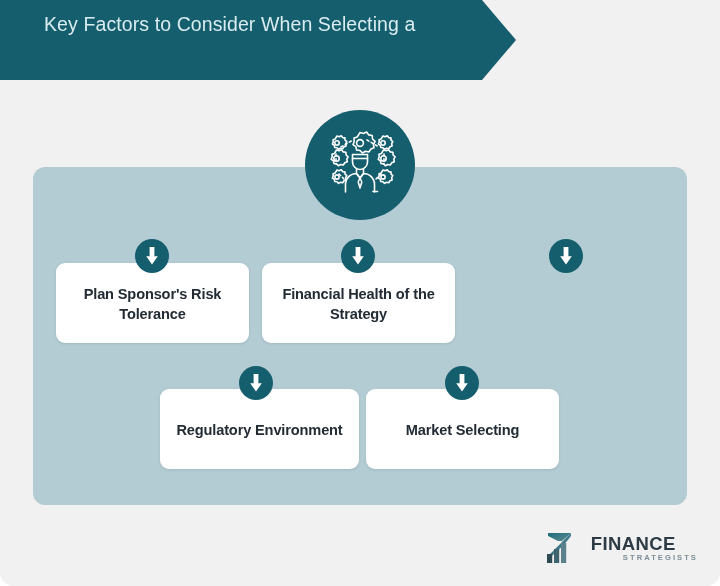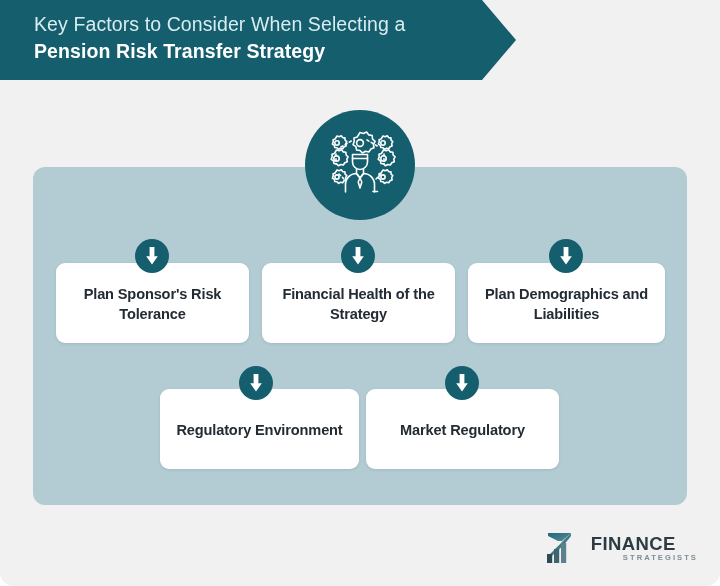--- a/index.html
+++ b/index.html
@@ -23,21 +23,21 @@
 
   
   .banner {
     position: absolute;
     top: 0; left: 0;
     width: 516px;
     height: 80px;
     background: #155e6e;
     -webkit-clip-path: polygon(0 0, 482px 0, 516px 40px, 482px 80px, 0 80px);
     clip-path: polygon(0 0, 482px 0, 516px 40px, 482px 80px, 0 80px);
-    padding: 11px 0 0 34px;
+    padding: 11px 0 0 44px;
   }
   .banner-line1 {
     font-size: 19.5px;
     line-height: 27px;
     font-weight: 400;
     color: #d9ecef;
     letter-spacing: .1px;
     white-space: nowrap;
   }
   .banner-line2 {
@@ -147,21 +147,20 @@
     padding-left: 32px;
   }
 </style>
 </head>
 <body>
 
 <div id="page">
 
   <div class="banner">
     <div class="banner-line1">Key Factors to Consider When Selecting a</div>
-    <div class="banner-line2">Pension Risk Transfer Strategy</div>
   </div>
 
   <div class="panel"></div>
 
   <div class="hero-icon">
     <span>
       <svg viewBox="0 0 74 70" fill="none" stroke="#ffffff" stroke-width="1.6" stroke-linecap="round" stroke-linejoin="round">
 
         <path d="M18 17 L30 10" stroke-dasharray="2.2 2.6"></path>
         <path d="M44 10 L56 17" stroke-dasharray="2.2 2.6"></path>
@@ -231,40 +230,37 @@
 
   <div class="card" id="card-1">
     <div class="card-label">Financial Health of the Strategy</div>
   </div>
   <div class="card-arrow" id="arrow-1">
     <svg viewBox="0 0 16 18" fill="#ffffff">
         <path d="M5.6 0h4.8v9.2h3.4L8 17.4 2.2 9.2h3.4z"></path>
       </svg>
   </div>
 
-  <div class="card" id="card-2">
-    <div class="card-label">Plan Demographics and Liabilities</div>
-  </div>
   <div class="card-arrow" id="arrow-2">
     <svg viewBox="0 0 16 18" fill="#ffffff">
         <path d="M5.6 0h4.8v9.2h3.4L8 17.4 2.2 9.2h3.4z"></path>
       </svg>
   </div>
 
   <div class="card" id="card-3">
     <div class="card-label">Regulatory Environment</div>
   </div>
   <div class="card-arrow" id="arrow-3">
     <svg viewBox="0 0 16 18" fill="#ffffff">
         <path d="M5.6 0h4.8v9.2h3.4L8 17.4 2.2 9.2h3.4z"></path>
       </svg>
   </div>
 
   <div class="card" id="card-4">
-    <div class="card-label">Market Regulatory</div>
+    <div class="card-label">Market Selecting</div>
   </div>
   <div class="card-arrow" id="arrow-4">
     <svg viewBox="0 0 16 18" fill="#ffffff">
         <path d="M5.6 0h4.8v9.2h3.4L8 17.4 2.2 9.2h3.4z"></path>
       </svg>
   </div>
 
   <div class="logo">
     <span>
       <svg class="logo-mark" viewBox="0 0 38 32">

